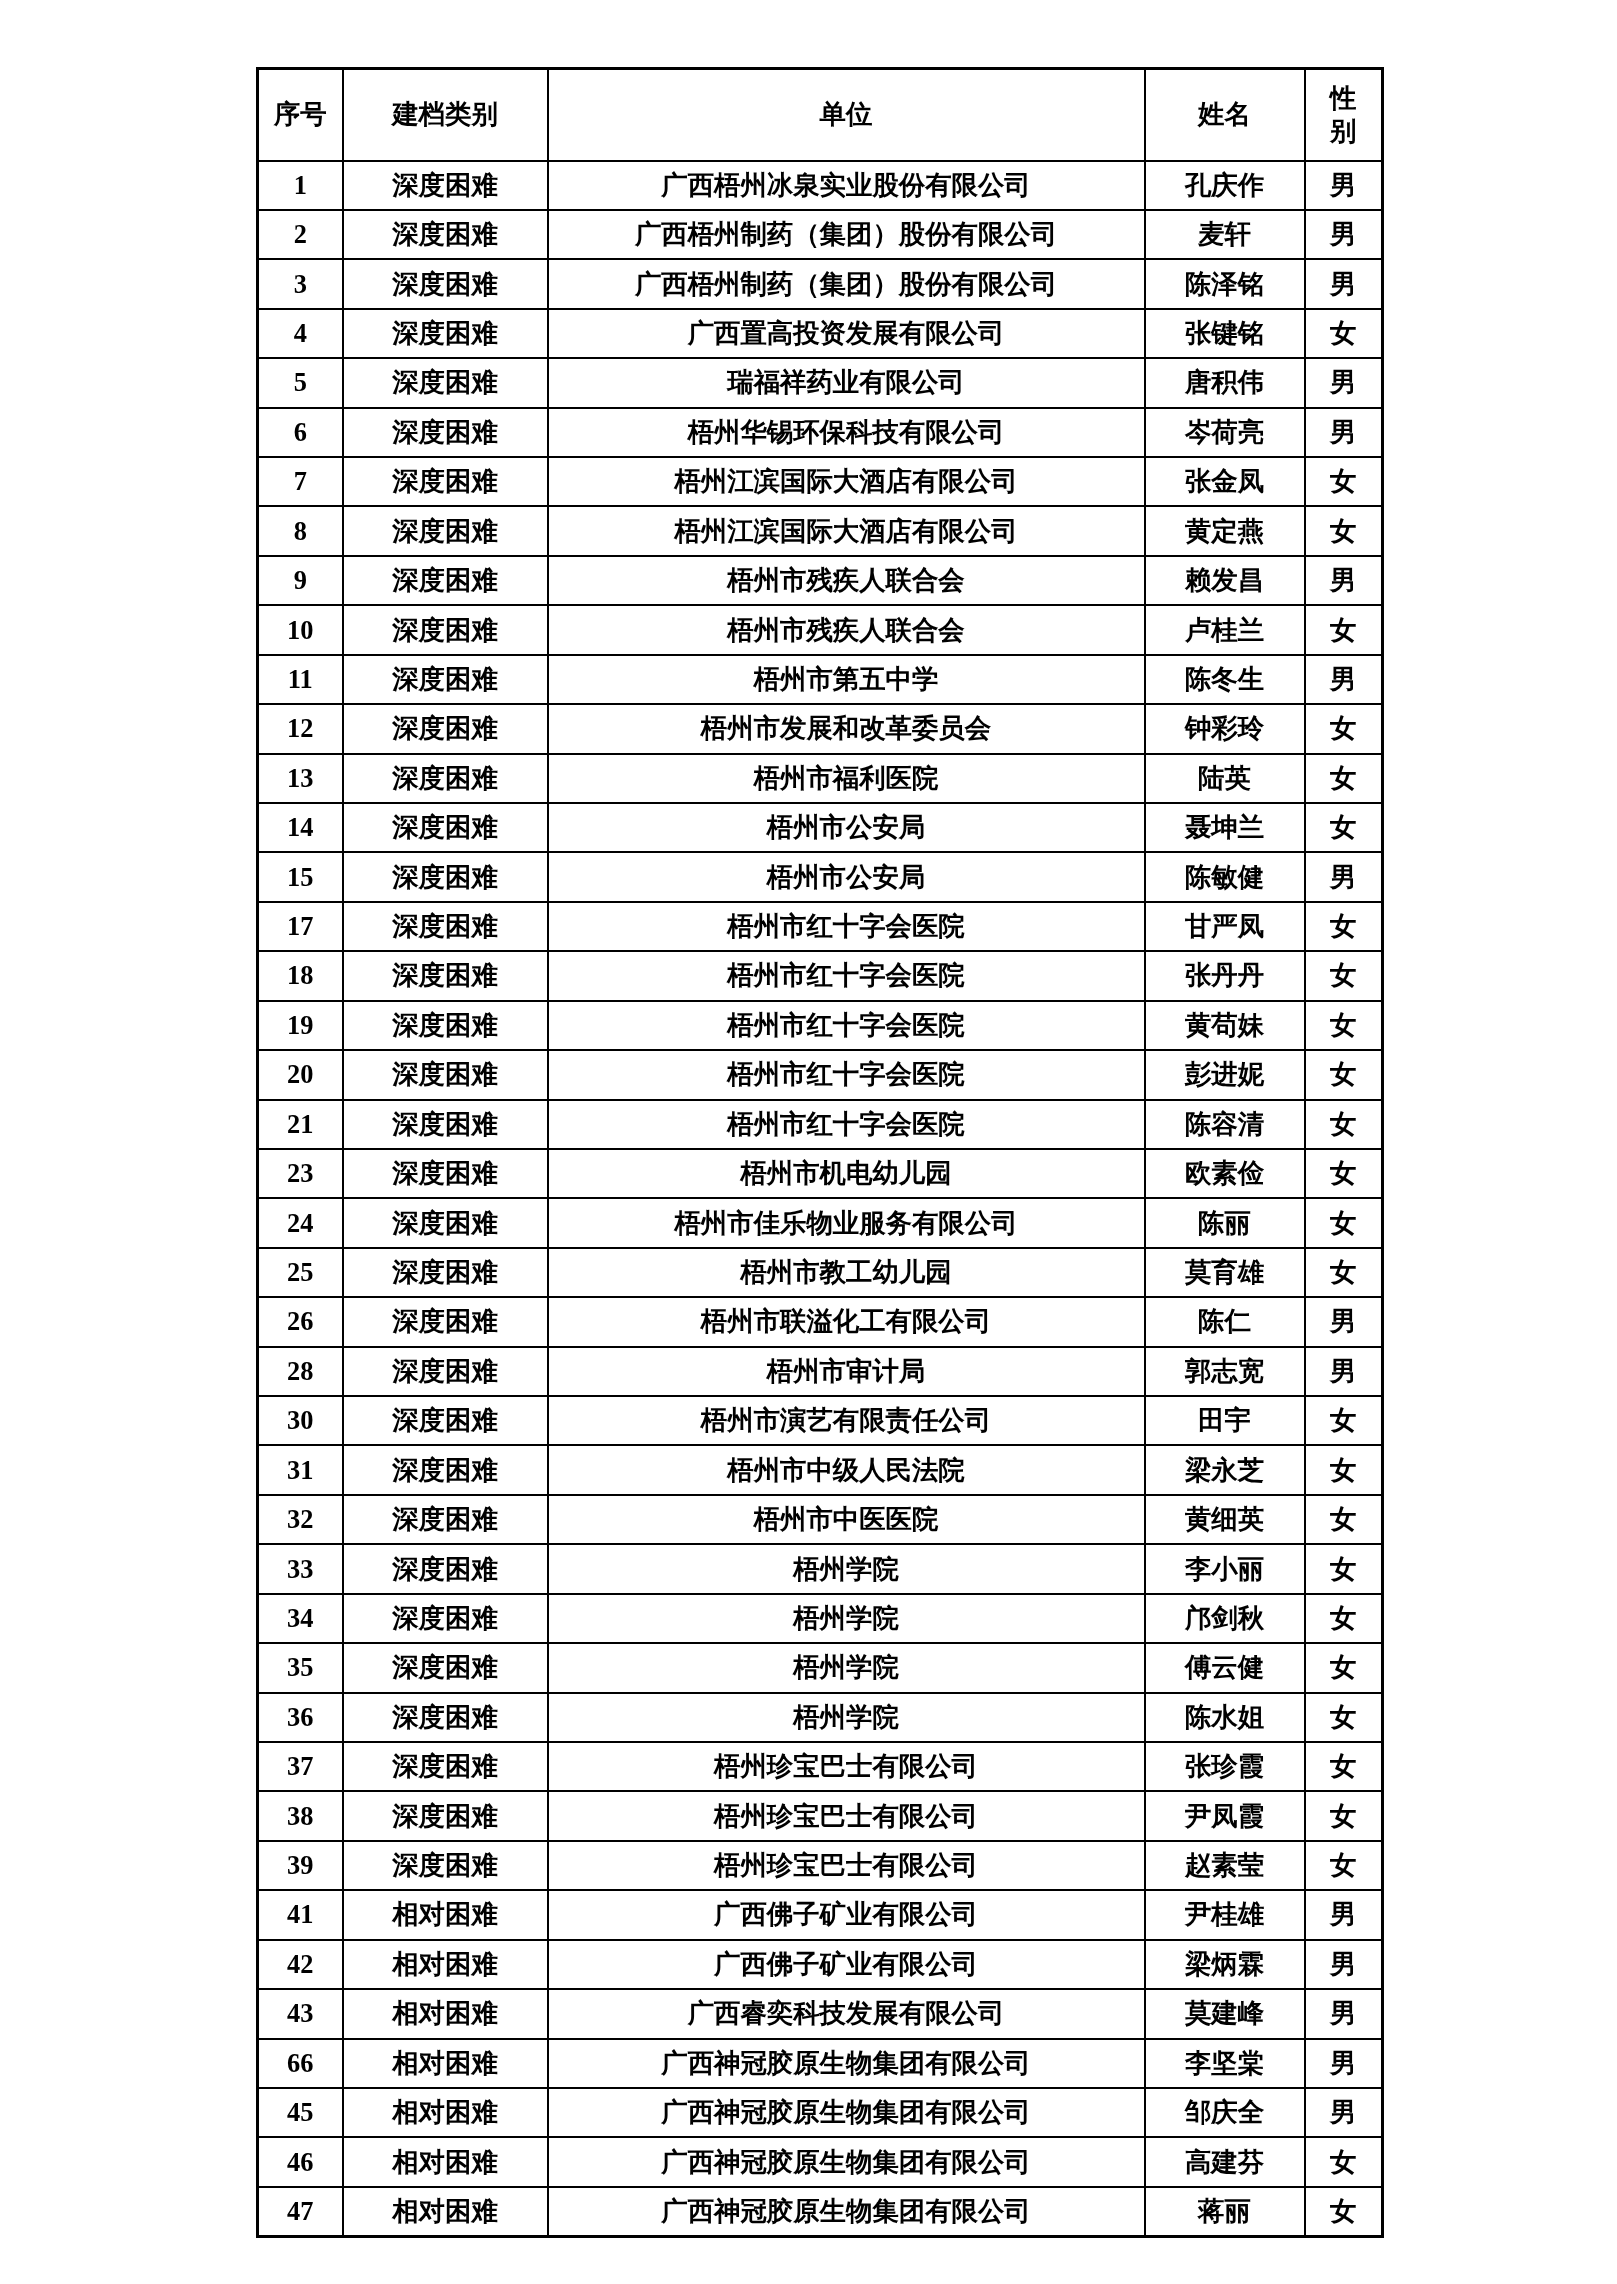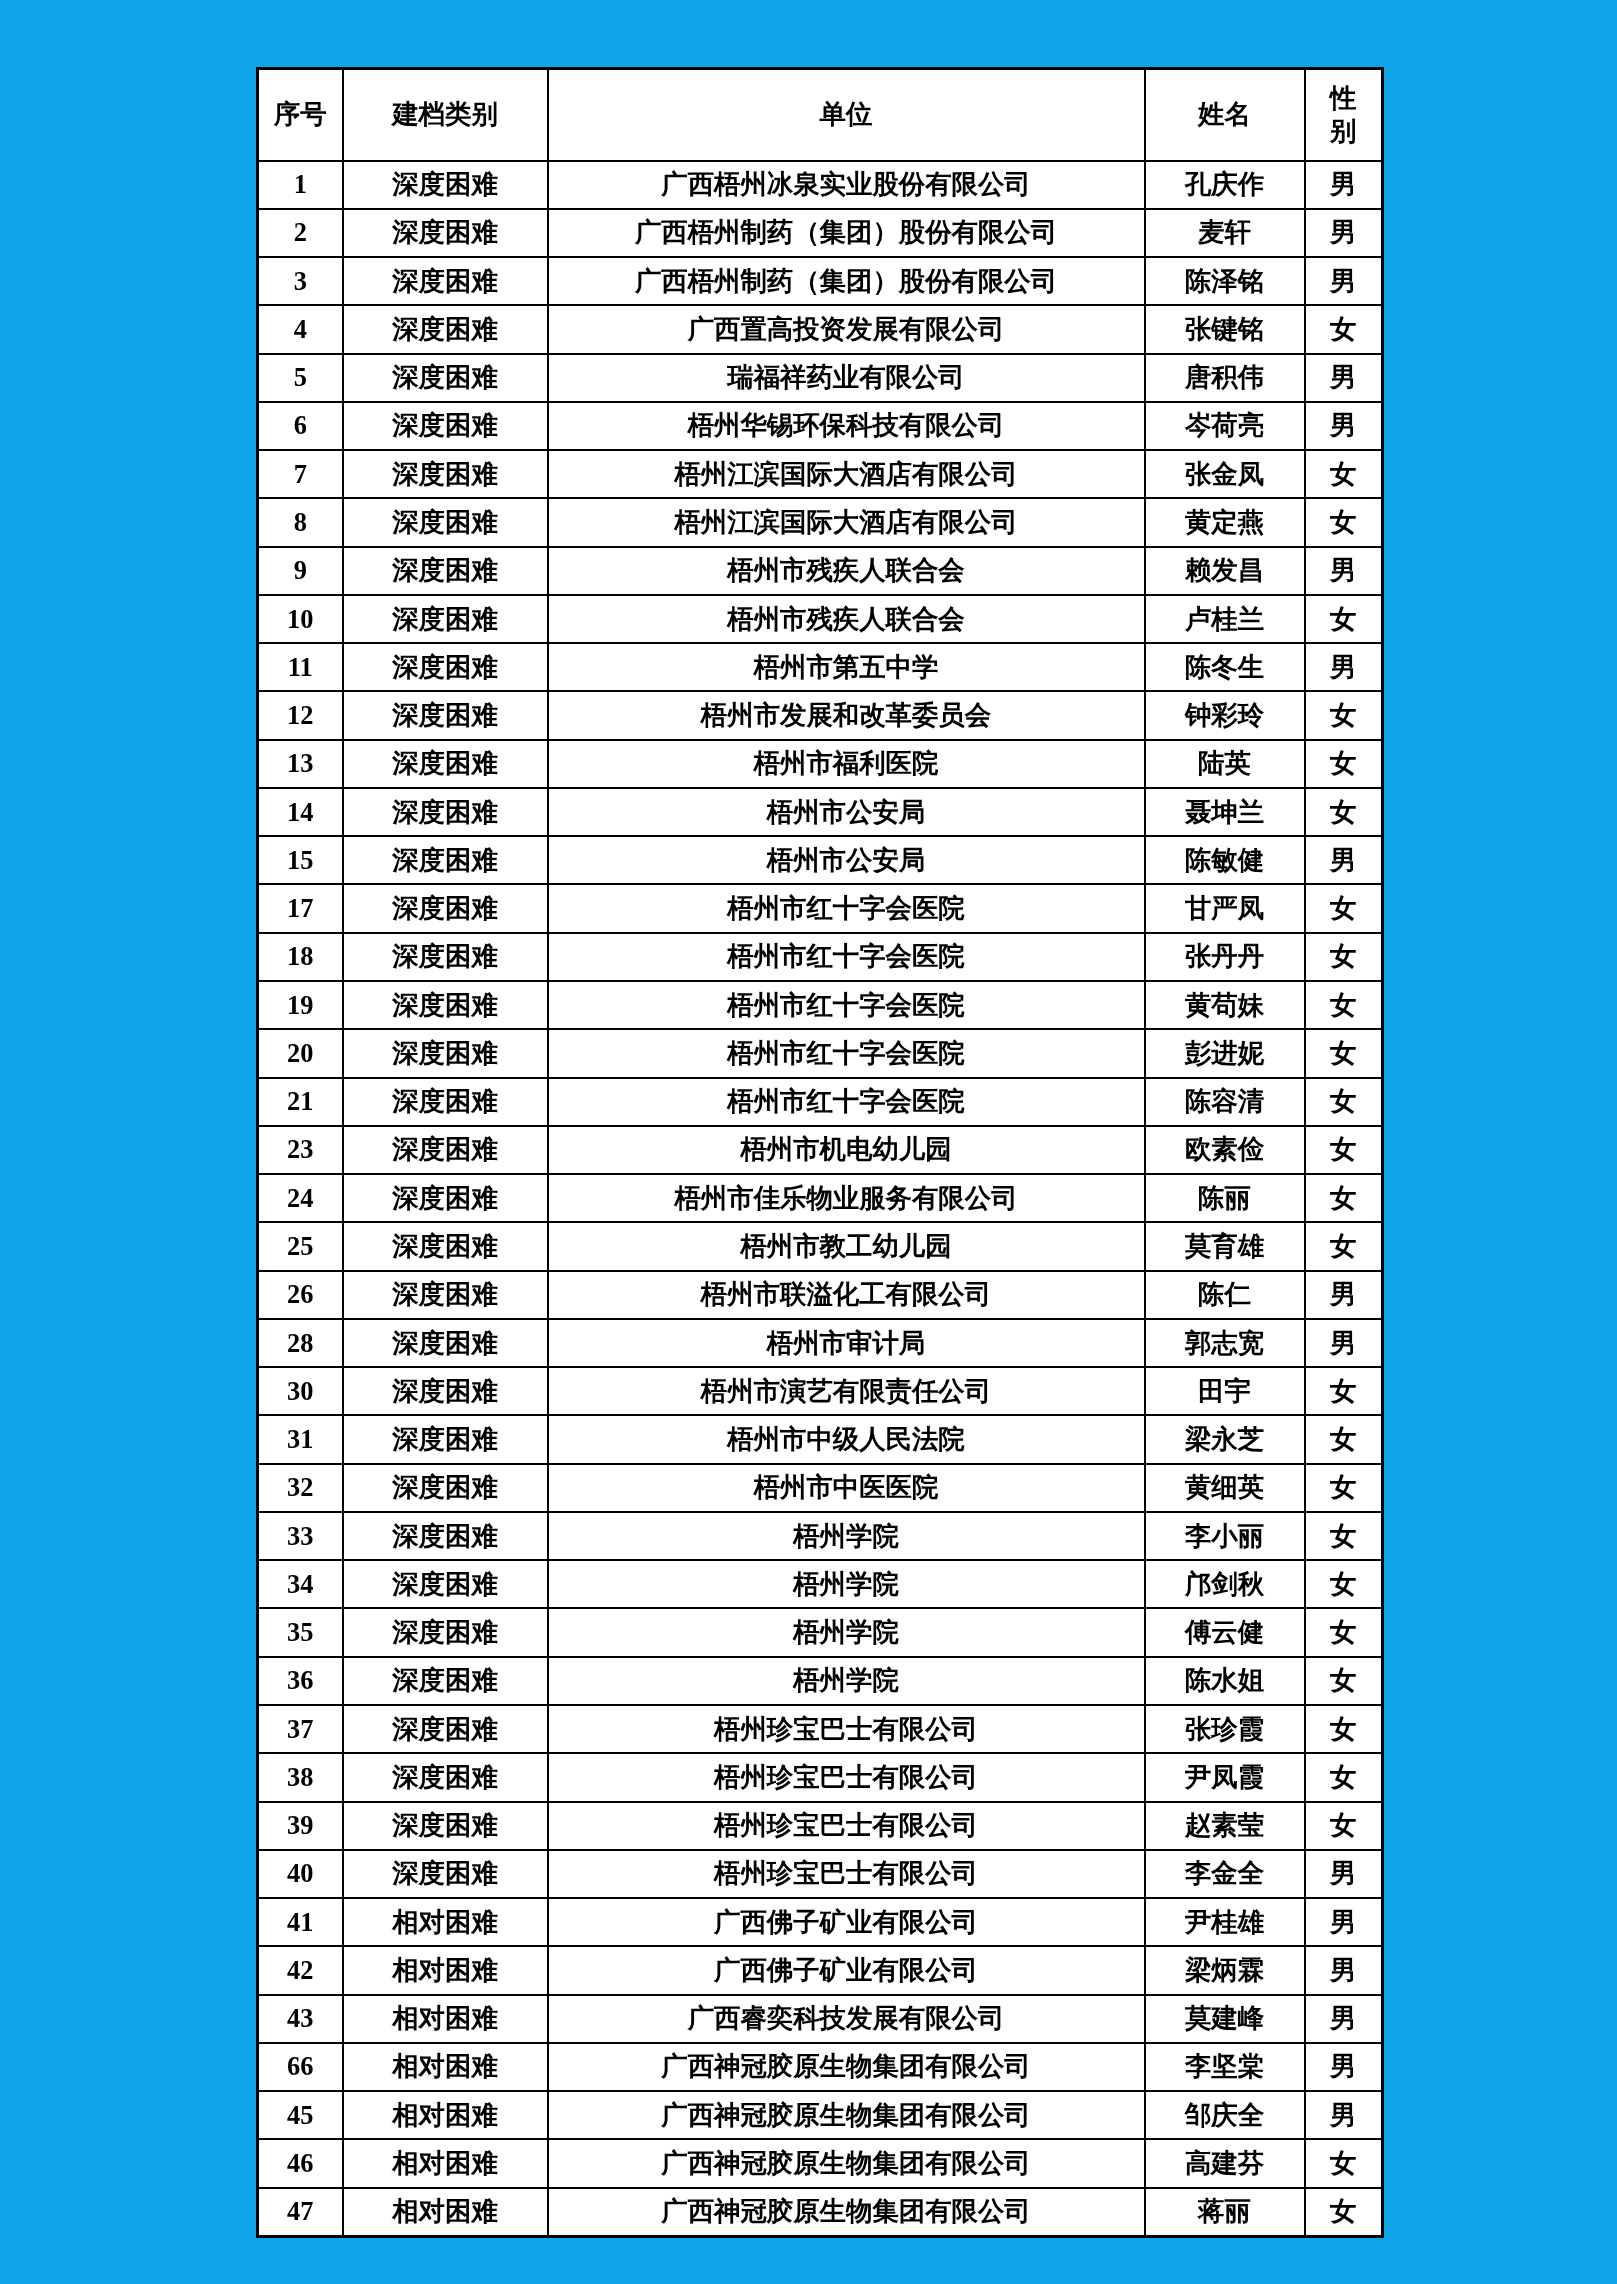--- a/index.html
+++ b/index.html
@@ -4,21 +4,21 @@
 <style>
   html, body {
     margin: 0;
     padding: 0;
     background: #e8e8e8;
   }
   .page {
     position: relative;
     width: 1618px;
     height: 2284px;
-    background: #0ea5e9;
+    background: #ffffff;
     font-family: "Liberation Serif", "DejaVu Serif", serif;
     color: #000;
   }
   table.roster {
     position: absolute;
     left: 256px;
     top: 67px;
     width: 1125px;
     height: 2171px;
     border-collapse: collapse;
@@ -313,27 +313,20 @@
           <td>女</td>
         </tr>
         <tr class="data-row">
           <td>39</td>
           <td>深度困难</td>
           <td>梧州珍宝巴士有限公司</td>
           <td>赵素莹</td>
           <td>女</td>
         </tr>
         <tr class="data-row">
-          <td>40</td>
-          <td>深度困难</td>
-          <td>梧州珍宝巴士有限公司</td>
-          <td>李金全</td>
-          <td>男</td>
-        </tr>
-        <tr class="data-row">
           <td>41</td>
           <td>相对困难</td>
           <td>广西佛子矿业有限公司</td>
           <td>尹桂雄</td>
           <td>男</td>
         </tr>
         <tr class="data-row">
           <td>42</td>
           <td>相对困难</td>
           <td>广西佛子矿业有限公司</td>

